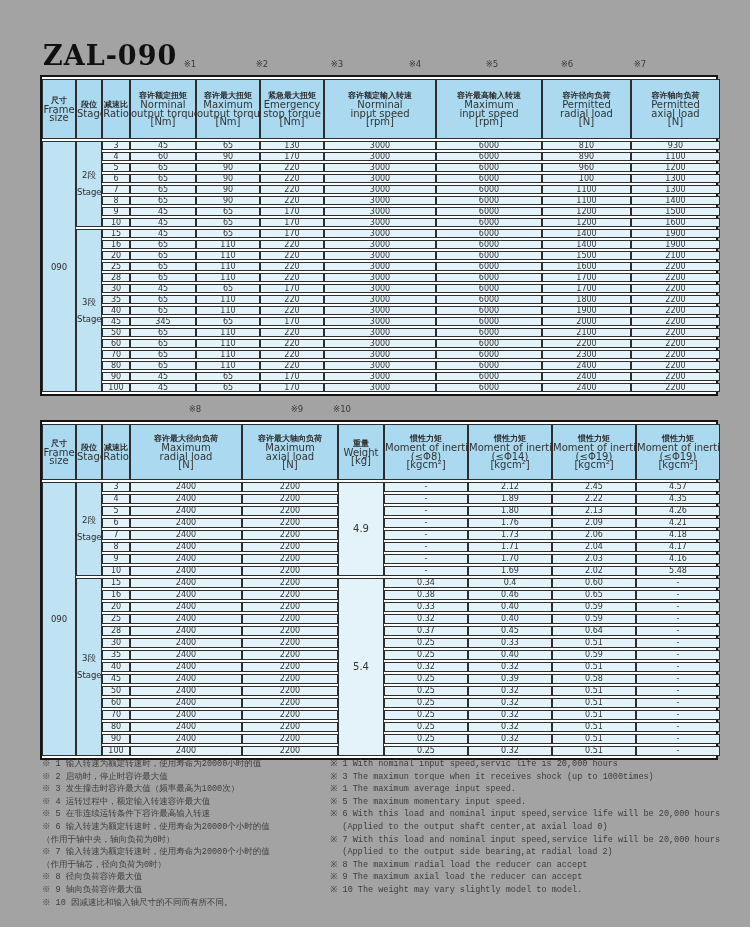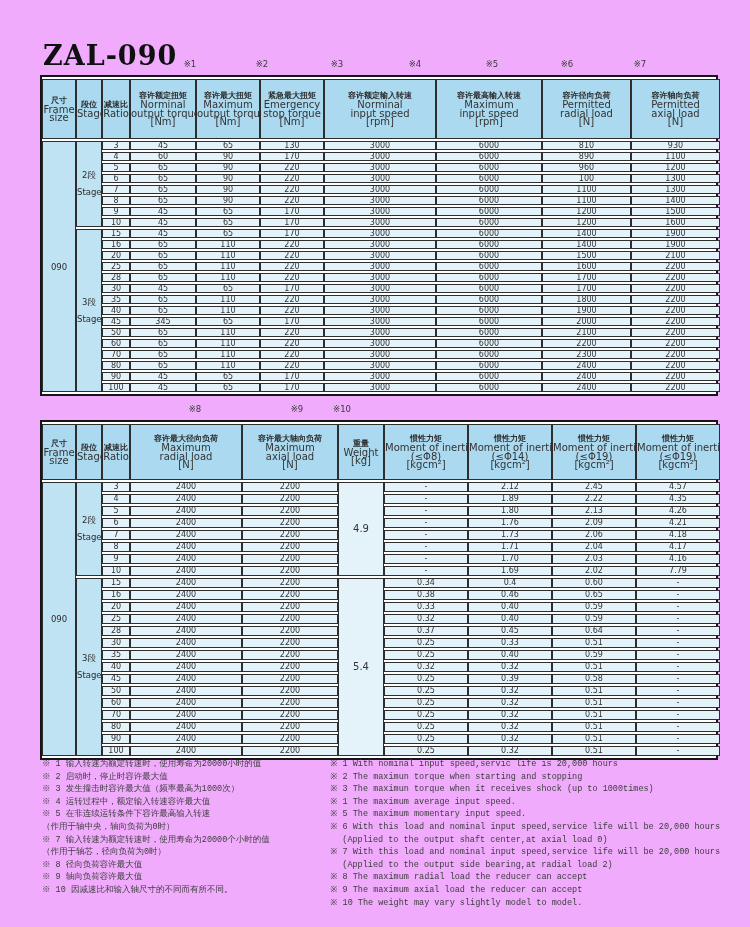--- a/index.html
+++ b/index.html
@@ -1,17 +1,17 @@
 <!DOCTYPE html>
 <html><head>
 <meta charset="utf-8">
 <style>
   html,body{margin:0;padding:0;}
   body{font-family:"DejaVu Sans","Liberation Sans",sans-serif;background:#ffffff;}
-  .page{position:relative;width:750px;height:927px;background:#f0abfc;overflow:hidden;}
+  .page{position:relative;width:750px;height:927px;background:#a3a3a3;overflow:hidden;}
 
   
   .title{position:absolute;left:43px;top:40px;font-family:"DejaVu Serif","Liberation Serif",serif;
          font-size:27px;font-weight:800;letter-spacing:1px;color:#101010;}
 
   
   .marks{position:relative;height:17px;}
   .marks span{position:absolute;top:1px;transform:translateX(-50%);font-size:8.5px;color:#3a3a3a;white-space:nowrap;}
   .t1marks span:nth-child(1){left:150px}.t1marks span:nth-child(2){left:222px}
   .t1marks span:nth-child(3){left:297px}.t1marks span:nth-child(4){left:375px}
@@ -536,21 +536,21 @@
               <td class="d">2.03</td>
               <td class="d">4.16</td>
             </tr>
             <tr>
               <td class="d">10</td>
               <td class="d">2400</td>
               <td class="d">2200</td>
               <td class="d">-</td>
               <td class="d">1.69</td>
               <td class="d">2.02</td>
-              <td class="d">7.79</td>
+              <td class="d">5.48</td>
             </tr>
             <tr>
               <td class="hl" rowspan="15">
                 <div>3段</div>
                 <div>Stage</div>
               </td>
               <td class="d">15</td>
               <td class="d">2400</td>
               <td class="d">2200</td>
               <td class="d wcell" rowspan="15">5.4</td>
@@ -690,30 +690,30 @@
     </div>
   </div>
 
   <div class="footnotes">
     <div class="fn-col fn-zh">
         <div class="fn-line">※  1 输入转速为额定转速时，使用寿命为20000小时的值</div>
         <div class="fn-line">※  2 启动时，停止时容许最大值</div>
         <div class="fn-line">※  3 发生撞击时容许最大值（频率最高为1000次）</div>
         <div class="fn-line">※  4 运转过程中，额定输入转速容许最大值</div>
         <div class="fn-line">※  5 在非连续运转条件下容许最高输入转速</div>
+        <div class="fn-line">※  6 输入转速为额定转速时，使用寿命为20000个小时的值</div>
         <div class="fn-line">（作用于轴中央，轴向负荷为0时）</div>
         <div class="fn-line">※  7 输入转速为额定转速时，使用寿命为20000个小时的值</div>
         <div class="fn-line">（作用于轴芯，径向负荷为0时）</div>
         <div class="fn-line">※  8 径向负荷容许最大值</div>
         <div class="fn-line">※  9 轴向负荷容许最大值</div>
         <div class="fn-line">※ 10 因减速比和输入轴尺寸的不同而有所不同。</div>
       </div>
     <div class="fn-col fn-en">
         <div class="fn-line">※  1 With nominal input speed,servic life is 20,000 hours</div>
-        <div class="fn-line">※  2 The maximun torque when starting and stopping</div>
         <div class="fn-line">※  3 The maximun torque when it receives shock (up to 1000times)</div>
         <div class="fn-line">※  1 The maximum average input speed.</div>
         <div class="fn-line">※  5 The maximum momentary input speed.</div>
         <div class="fn-line">※  6 With this load and nominal input speed,service life will be 20,000 hours</div>
         <div class="fn-line ind">(Applied to the output shaft center,at axial load 0)</div>
         <div class="fn-line">※  7 With this load and nominal input speed,service life will be 20,000 hours</div>
         <div class="fn-line ind">(Applied to the output side bearing,at radial load 2)</div>
         <div class="fn-line">※  8 The maximum radial load the reducer can accept</div>
         <div class="fn-line">※  9 The maximum axial load the reducer can accept</div>
         <div class="fn-line">※ 10 The weight may vary slightly model to model.</div>

